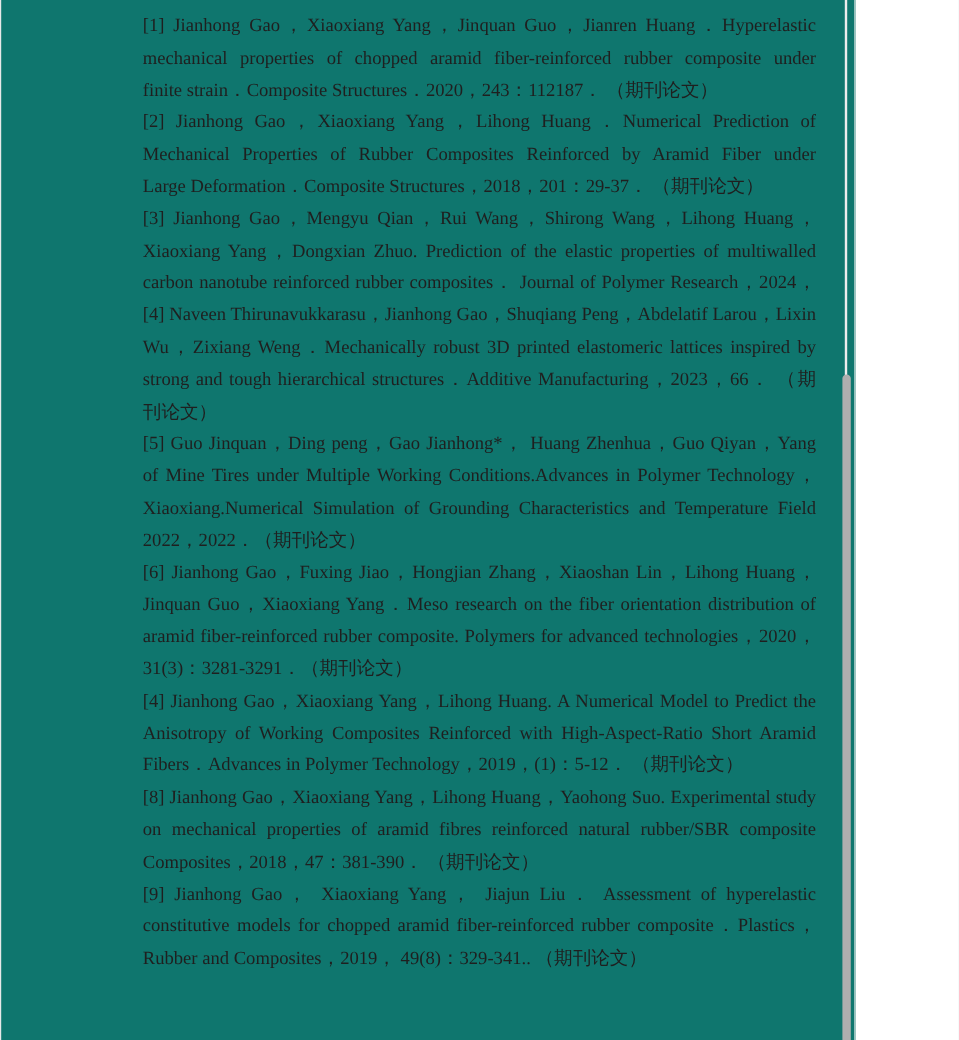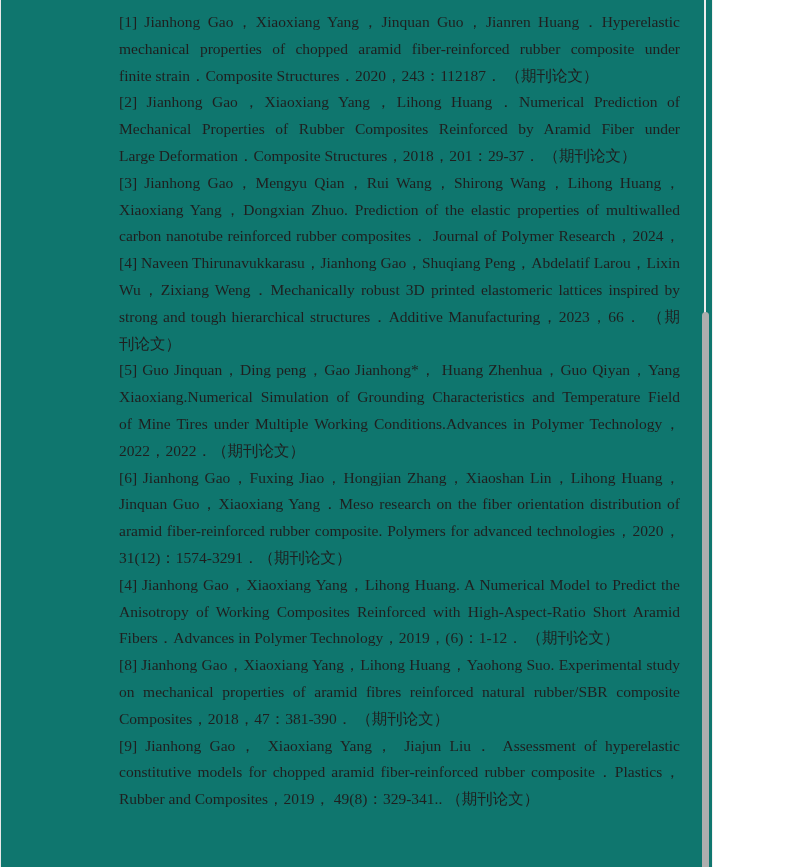--- a/index.html
+++ b/index.html
@@ -84,34 +84,34 @@
         <div class="line">carbon nanotube reinforced rubber composites． Journal of Polymer Research，2024，</div>
       </div>
       <div class="ref">
         <div class="line">[4] Naveen Thirunavukkarasu，Jianhong Gao，Shuqiang Peng，Abdelatif Larou，Lixin</div>
         <div class="line">Wu，Zixiang Weng．Mechanically robust 3D printed elastomeric lattices inspired by</div>
         <div class="line">strong and tough hierarchical structures．Additive Manufacturing，2023，66． （期</div>
         <div class="line last">刊论文）</div>
       </div>
       <div class="ref">
         <div class="line">[5] Guo Jinquan，Ding peng，Gao Jianhong*， Huang Zhenhua，Guo Qiyan，Yang</div>
+        <div class="line">of Mine Tires under Multiple Working Conditions.Advances in Polymer Technology，</div>
         <div class="line">Xiaoxiang.Numerical Simulation of Grounding Characteristics and Temperature Field</div>
-        <div class="line">of Mine Tires under Multiple Working Conditions.Advances in Polymer Technology，</div>
         <div class="line last">2022，2022．（期刊论文）</div>
       </div>
       <div class="ref">
         <div class="line">[6] Jianhong Gao，Fuxing Jiao，Hongjian Zhang，Xiaoshan Lin，Lihong Huang，</div>
         <div class="line">Jinquan Guo，Xiaoxiang Yang．Meso research on the fiber orientation distribution of</div>
         <div class="line">aramid fiber-reinforced rubber composite. Polymers for advanced technologies，2020，</div>
-        <div class="line last">31(12)：1574-3291．（期刊论文）</div>
+        <div class="line last">31(3)：3281-3291．（期刊论文）</div>
       </div>
       <div class="ref">
         <div class="line">[4] Jianhong Gao，Xiaoxiang Yang，Lihong Huang. A Numerical Model to Predict the</div>
         <div class="line">Anisotropy of Working Composites Reinforced with High-Aspect-Ratio Short Aramid</div>
-        <div class="line last">Fibers．Advances in Polymer Technology，2019，(6)：1-12． （期刊论文）</div>
+        <div class="line last">Fibers．Advances in Polymer Technology，2019，(1)：5-12． （期刊论文）</div>
       </div>
       <div class="ref">
         <div class="line">[8] Jianhong Gao，Xiaoxiang Yang，Lihong Huang，Yaohong Suo. Experimental study</div>
         <div class="line">on mechanical properties of aramid fibres reinforced natural rubber/SBR composite</div>
         <div class="line last">Composites，2018，47：381-390． （期刊论文）</div>
       </div>
       <div class="ref">
         <div class="line">[9] Jianhong Gao， Xiaoxiang Yang， Jiajun Liu． Assessment of hyperelastic</div>
         <div class="line">constitutive models for chopped aramid fiber-reinforced rubber composite．Plastics，</div>
         <div class="line last">Rubber and Composites，2019， 49(8)：329-341.. （期刊论文）</div>

